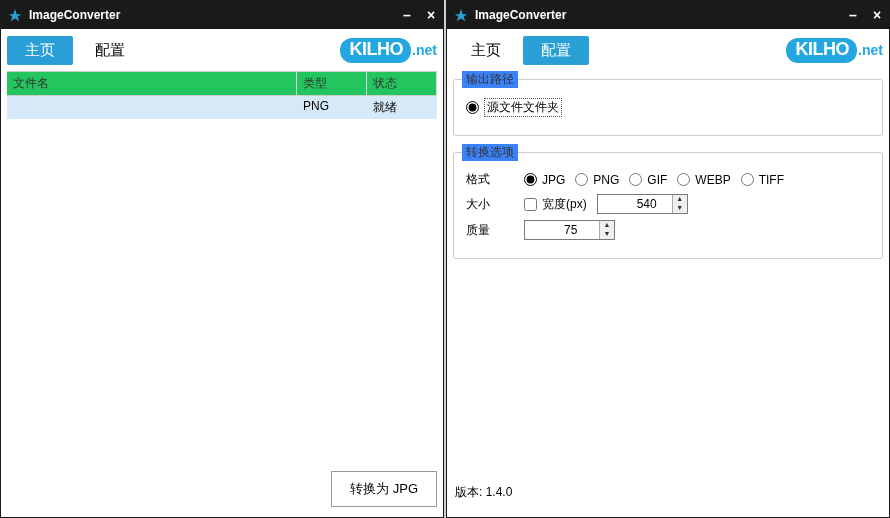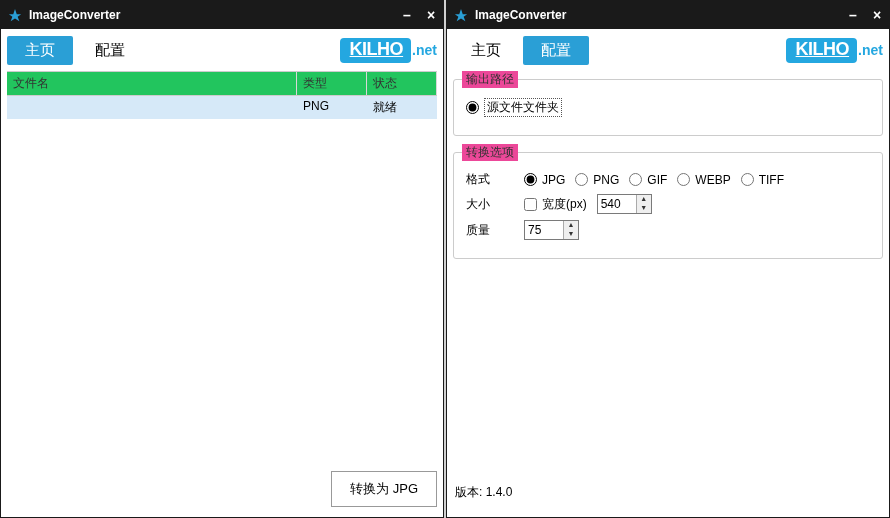--- a/index.html
+++ b/index.html
@@ -67,24 +67,23 @@
   }
   .spacer { flex: 1; }
   .logo {
     display: flex; align-items: center; gap: 0;
     font-weight: bold; font-size: 18px;
   }
   .logo-main {
     background: #24a7e0;
     color: #fff;
     padding: 1px 8px 3px 10px;
-    border-radius: 4px;
+    border-radius: 12px;
     font-size: 18px;
     letter-spacing: -0.5px;
-    text-decoration: underline;
   }
   .logo-sub { color: #24a7e0; font-size: 14px; margin-left: 1px; }
 
   
   .table-area {
     flex: 1;
     border: none;
     display: flex;
     flex-direction: column;
     min-height: 0;
@@ -132,21 +131,21 @@
   .group {
     border: 1px solid #ccc;
     border-radius: 3px;
     padding: 12px 12px 12px 12px;
     position: relative;
     margin-top: 6px;
   }
   .group-legend {
     position: absolute;
     top: -9px; left: 8px;
-    background: #ec4899;
+    background: #3b82f6;
     padding: 0 4px;
     font-size: 12px;
     color: #333;
   }
   .row {
     display: flex;
     align-items: center;
     gap: 10px;
     margin: 6px 0;
     font-size: 12px;
@@ -166,20 +165,21 @@
     display: inline-flex; align-items: center; justify-content: center;
     cursor: pointer;
     font-weight: bold;
     border-radius: 2px;
   }
   .num-input {
     display: inline-flex; align-items: center;
     border: 1px solid #7a7a7a;
     height: 20px;
     background: #fff;
+    padding-left: 36px;
   }
   .num-input input {
     border: none; width: 38px; padding: 1px 3px; font-size: 12px; outline: none;
   }
   .spin { display: flex; flex-direction: column; border-left: 1px solid #aaa; background:#efefef;}
   .spin-btn {
     width: 14px; height: 9px;
     font-size: 7px; line-height: 7px;
     text-align: center;
     cursor: pointer;

